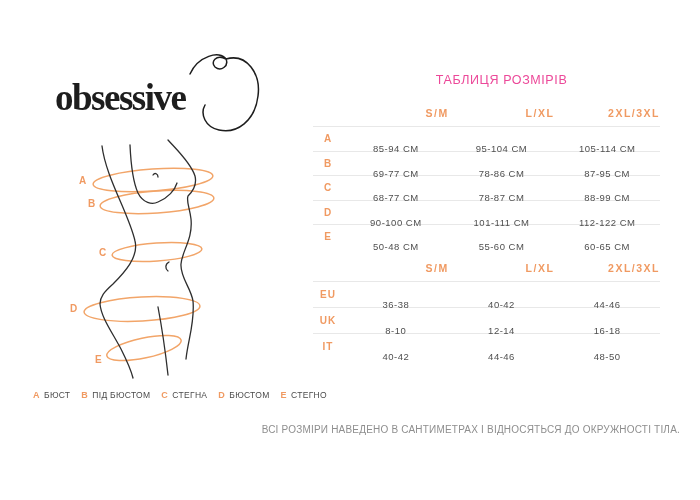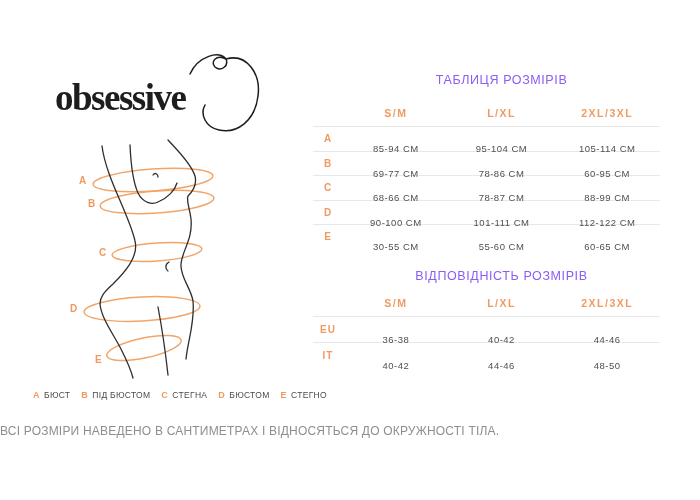--- a/index.html
+++ b/index.html
@@ -16,45 +16,45 @@
     display:flex;align-items:center;gap:11px;white-space:nowrap;
   }
   .legend .item{display:flex;align-items:center;gap:4px;}
   .legend .letter{
     color:#F09A62;font-weight:bold;font-size:9px;letter-spacing:.5px;
   }
   .legend .lbl{color:#4A4A4A;font-size:8.5px;letter-spacing:.3px;}
   
   .panel{position:absolute;left:313px;top:72px;width:347px;}
   .tbl-title{
-    padding-left:30px;text-align:center;color:#8b5cf6;
+    padding-left:30px;text-align:center;color:#ec4899;
     font-size:12.5px;letter-spacing:.6px;height:16px;line-height:16px;
   }
   .t-head{display:flex;align-items:center;height:26px;margin-top:12px;}
   .t-head .lbl-sp{width:30px;}
   .t-head .col{
-    flex:1;text-align:center;color:#F09A62;font-weight:bold;
+    flex:1;text-align:right;color:#F09A62;font-weight:bold;
     font-size:10.5px;letter-spacing:1.5px;
   }
   .t-row{display:flex;align-items:center;border-top:1px solid #E8E8E8;}
   .tbl-sizes .t-row{height:23.5px;}
   .tbl-conv .t-row{height:25px;}
   .t-row .lbl{
     width:30px;text-align:center;color:#F09A62;font-weight:bold;
     font-size:10px;letter-spacing:1px;
   }
   .t-row .val{
     flex:1;text-align:center;color:#4F4F4F;font-size:9.5px;letter-spacing:.5px;margin-top:20px;
   }
   .tbl-title.t2{margin-top:19px;}
   .tbl-conv .t-head{margin-top:6px;}
   
   .footnote{
-    position:absolute;left:0;top:424px;width:680px;text-align:left;
-    color:#8E8E8E;font-size:12px;letter-spacing:.2px;
+    position:absolute;left:0;top:424px;width:680px;text-align:right;
+    color:#8E8E8E;font-size:10px;letter-spacing:.2px;
   }
 </style>
 </head>
 <body>
 
 <svg class="logo" viewBox="45 48 225 95" aria-hidden="false">
   <g>
     <path d="M 190,74 C 198,56 220,50 226,59 C 229,66 221,72 215,67 C 210,62 216,54 226,59
              C 247,53 261,74 258,96 C 255,121 237,134 219,130 C 205,127 200,114 205,105" fill="none" stroke="#1D1D1D" stroke-width="1.5" stroke-linecap="round"></path>
   </g>
@@ -128,58 +128,63 @@
     <div class="t-row">
       <div class="lbl">A</div>
       <div class="val">85-94 CM</div>
       <div class="val">95-104 CM</div>
       <div class="val">105-114 CM</div>
     </div>
     <div class="t-row">
       <div class="lbl">B</div>
       <div class="val">69-77 CM</div>
       <div class="val">78-86 CM</div>
-      <div class="val">60-95 CM</div>
+      <div class="val">87-95 CM</div>
     </div>
     <div class="t-row">
       <div class="lbl">C</div>
-      <div class="val">68-66 CM</div>
+      <div class="val">68-77 CM</div>
       <div class="val">78-87 CM</div>
       <div class="val">88-99 CM</div>
     </div>
     <div class="t-row">
       <div class="lbl">D</div>
       <div class="val">90-100 CM</div>
       <div class="val">101-111 CM</div>
       <div class="val">112-122 CM</div>
     </div>
     <div class="t-row">
       <div class="lbl">E</div>
-      <div class="val">30-55 CM</div>
+      <div class="val">50-48 CM</div>
       <div class="val">55-60 CM</div>
       <div class="val">60-65 CM</div>
     </div>
   </div>
 
-  <div class="tbl-title t2">ВІДПОВІДНІСТЬ РОЗМІРІВ</div>
 
   <div class="tbl-conv">
     <div class="t-head">
       <div class="lbl-sp"></div>
       <div class="col">S/M</div>
       <div class="col">L/XL</div>
       <div class="col">2XL/3XL</div>
     </div>
     <div class="t-row">
       <div class="lbl">EU</div>
       <div class="val">36-38</div>
       <div class="val">40-42</div>
       <div class="val">44-46</div>
     </div>
     <div class="t-row">
+      <div class="lbl">UK</div>
+      <div class="val">8-10</div>
+      <div class="val">12-14</div>
+      <div class="val">16-18</div>
+    </div>
+    <div class="t-row">
       <div class="lbl">IT</div>
       <div class="val">40-42</div>
       <div class="val">44-46</div>
       <div class="val">48-50</div>
     </div>
   </div>
 
 </div>
 
 <div class="footnote">ВСІ РОЗМІРИ НАВЕДЕНО В САНТИМЕТРАХ І ВІДНОСЯТЬСЯ ДО ОКРУЖНОСТІ ТІЛА.</div>

